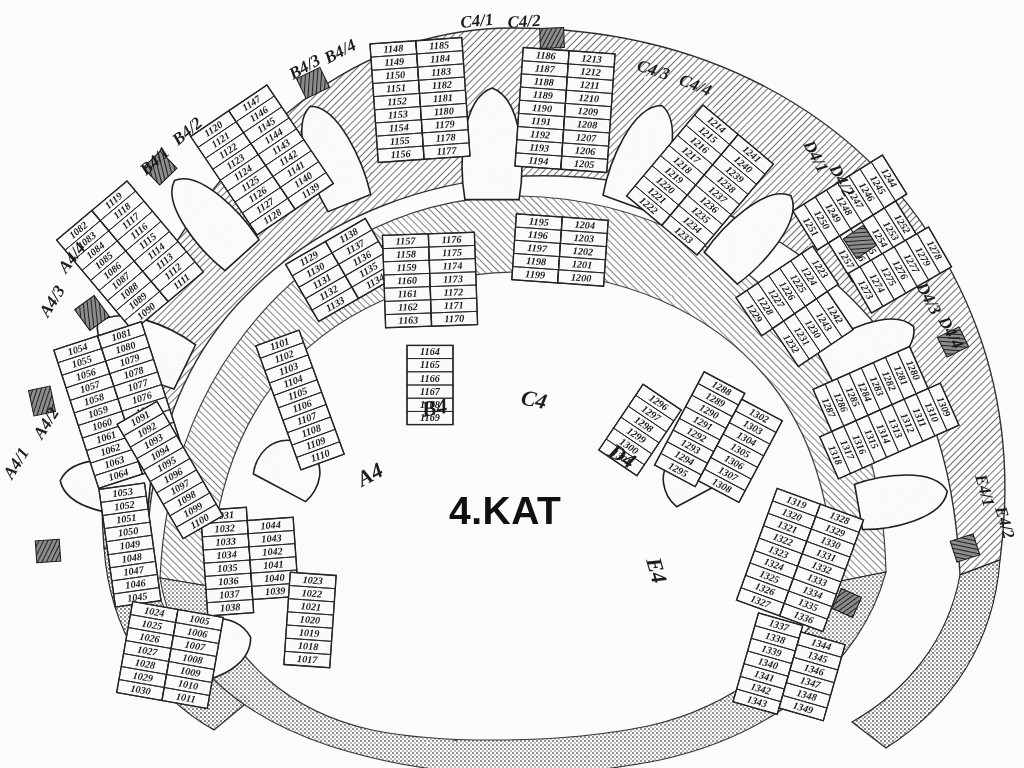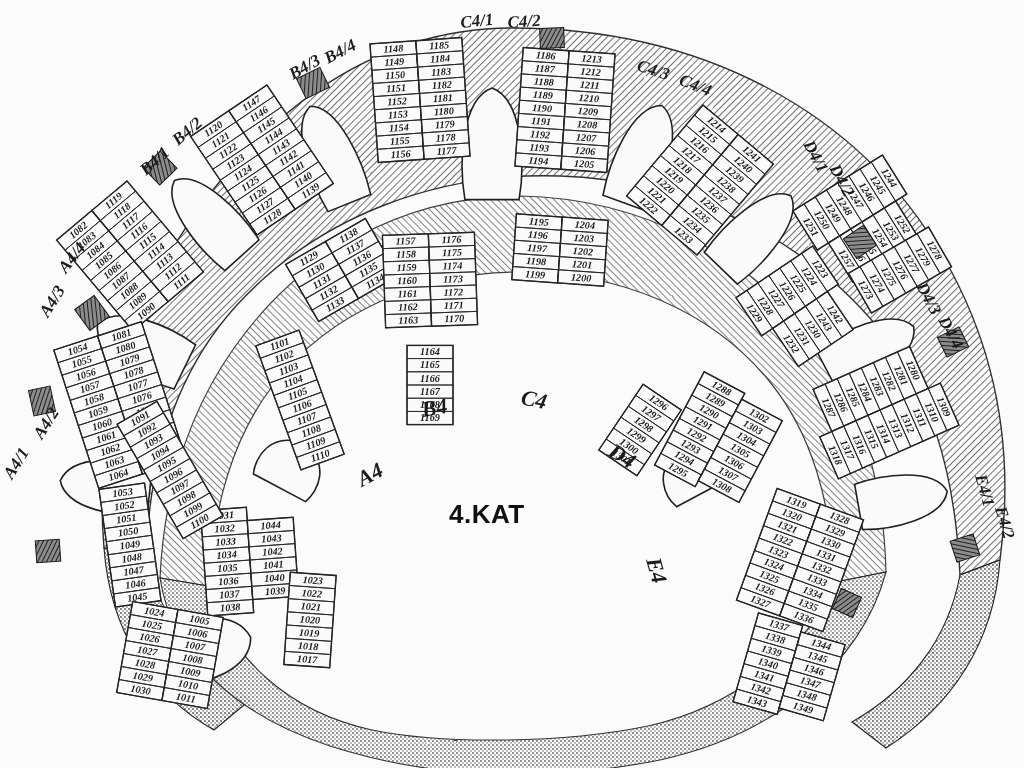--- a/index.html
+++ b/index.html
@@ -4,23 +4,23 @@
 <title>4.KAT Floor Plan</title>
 <style>
   html,body{margin:0;padding:0;background:#ffffff;}
   body{width:1024px;height:768px;overflow:hidden;
        font-family:"Liberation Sans",sans-serif;position:relative;}
   #plan{position:absolute;inset:0;width:1024px;height:768px;}
   .sheet{position:absolute;inset:0;background:#fefefe;}
 
   
   #floor-label{
-    position:absolute;left:449px;top:499px;
+    position:absolute;left:449px;top:489px;
     font-family:"Liberation Sans",sans-serif;
-    font-weight:bold;font-size:26px;letter-spacing:0.5px;
+    font-weight:bold;font-size:39px;letter-spacing:0.5px;
     color:#111111;white-space:nowrap;
   }
 </style>
 </head>
 <body>
 
 <div class="sheet"></div>
 
 <svg id="plan" viewBox="0 0 1024 768">
   <defs>

